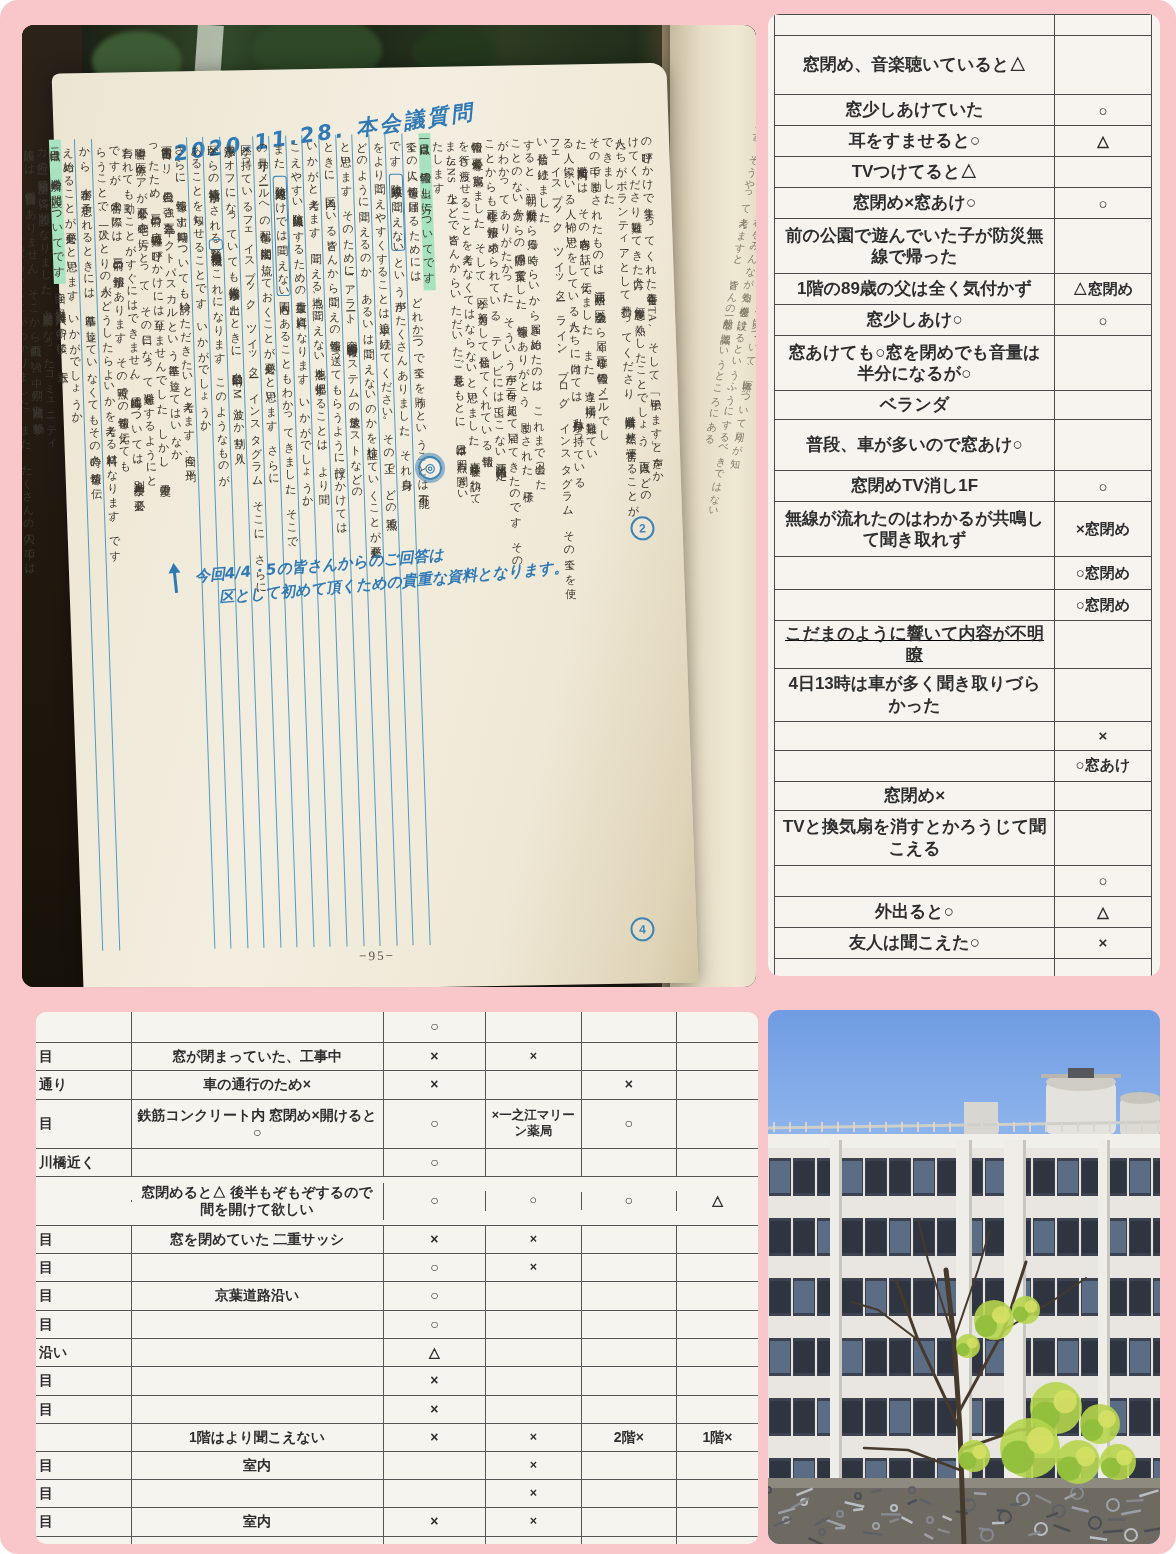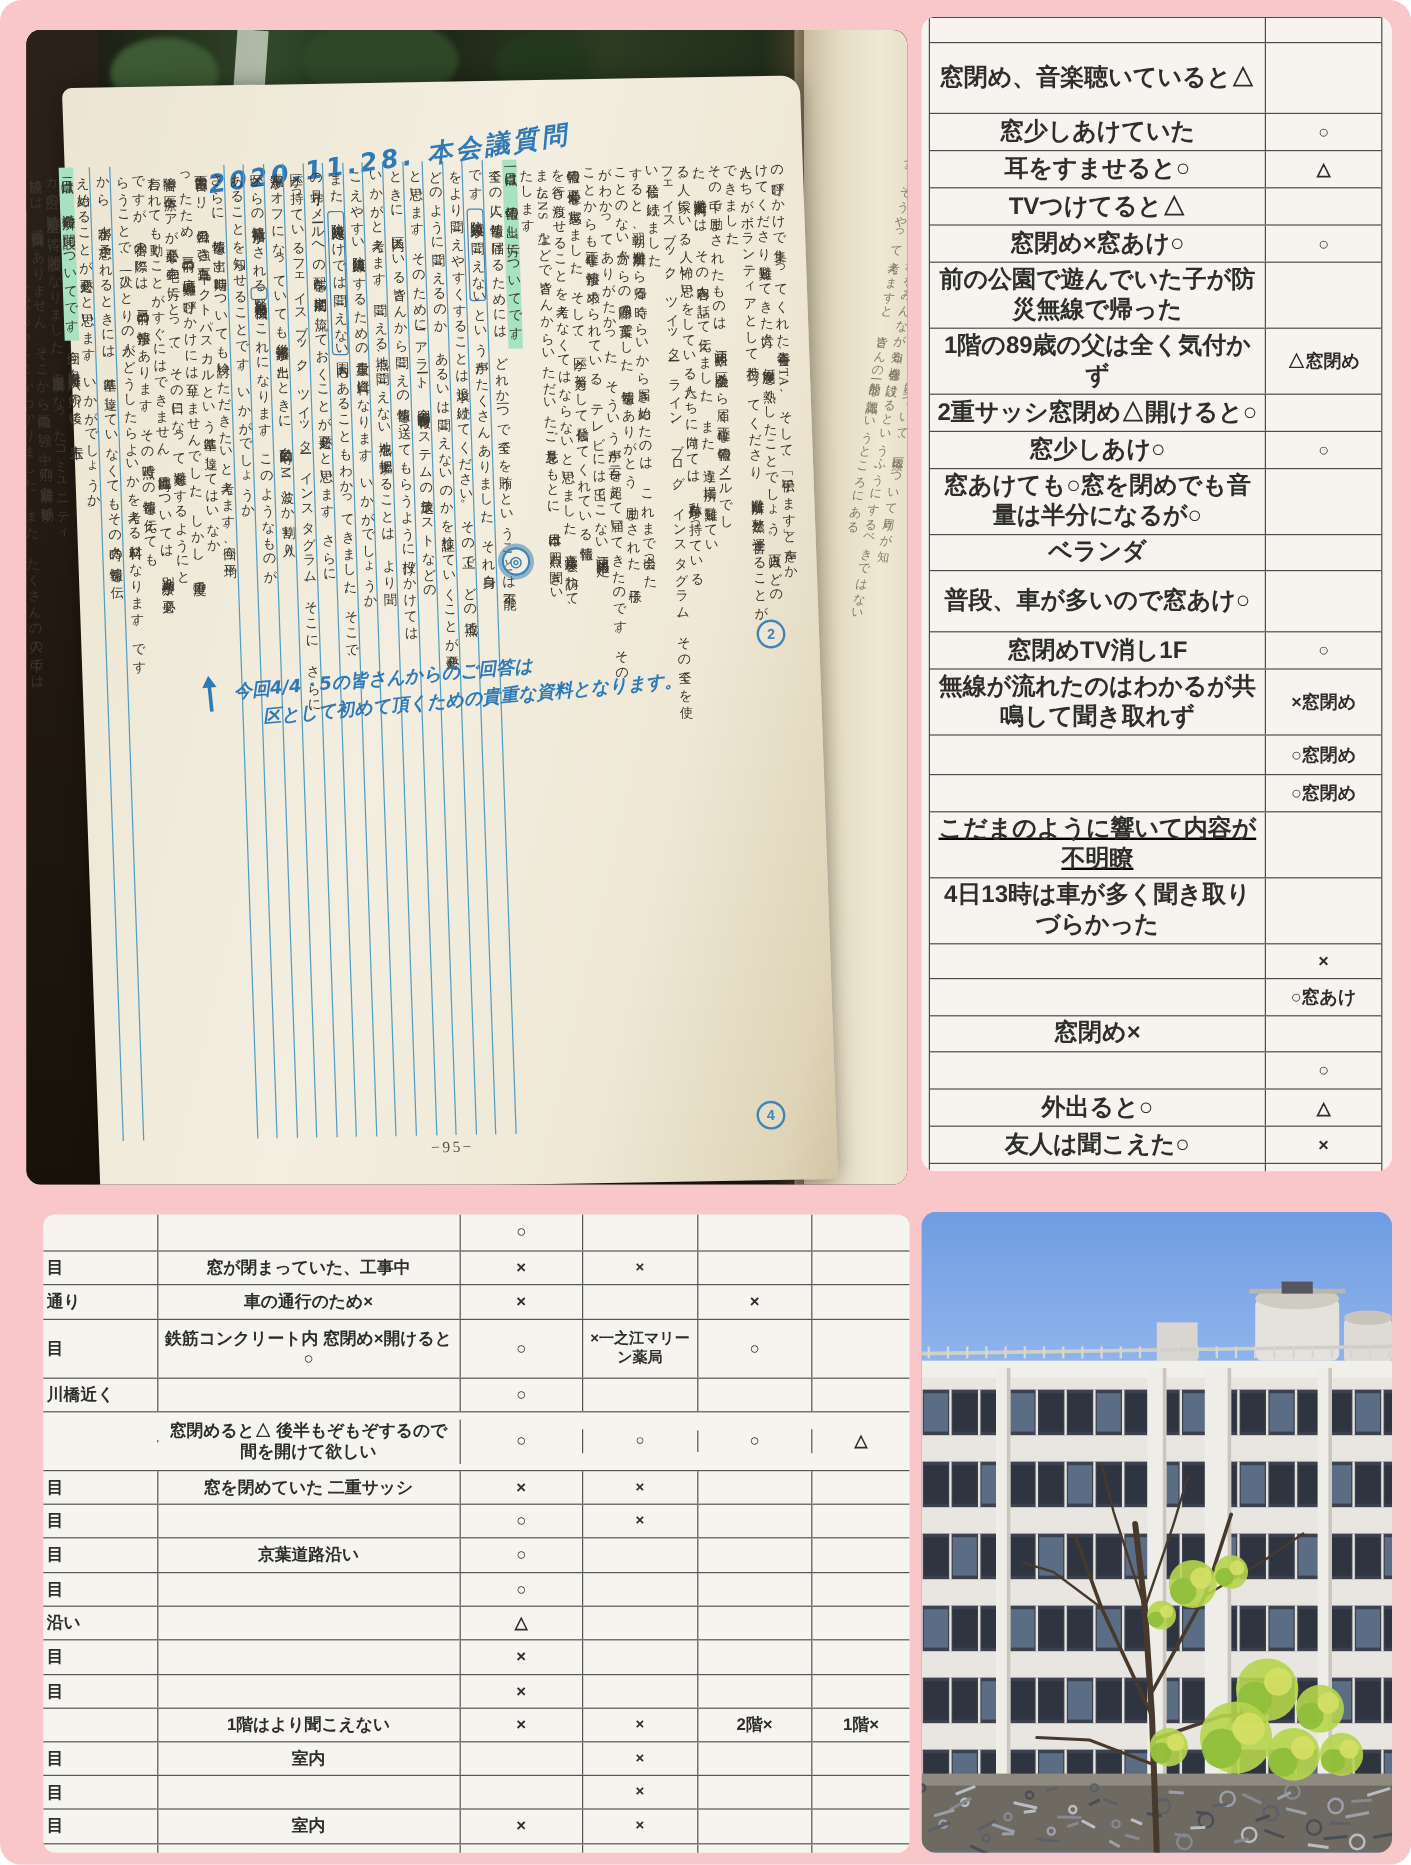--- a/index.html
+++ b/index.html
@@ -43,21 +43,21 @@
     color:#55514a;letter-spacing:2px;}
   .circ{position:absolute;border:2px solid #3f85b5;border-radius:50%;width:20px;height:20px;color:#3f85b5;
     font-size:12px;font-weight:700;display:flex;align-items:center;justify-content:center;background:rgba(255,255,255,.15);}
   .circ.dbl{box-shadow:0 0 0 3px rgba(63,133,181,.55);}
 
   
   .table-right{left:768px;top:14px;width:392px;height:962px;background:#f7f4ef;}
   .rt-wrap{position:absolute;left:6px;top:0;right:8px;bottom:0;border-left:1px solid #4c4c4c;border-right:1px solid #4c4c4c;}
   .rt-row{display:flex;border-top:1px solid #4c4c4c;align-items:center;}
   .rt-note{flex:1;border-right:1px solid #4c4c4c;align-self:stretch;display:flex;align-items:center;justify-content:center;
-    text-align:center;font-size:20px;font-weight:700;color:#2e2e2e;line-height:1.25;padding:2px 6px;}
+    text-align:center;font-size:17px;font-weight:700;color:#2e2e2e;line-height:1.25;padding:2px 6px;}
   .rt-mark{width:96px;text-align:center;font-size:15px;font-weight:700;color:#2e2e2e;}
 
   
   .table-bottom{left:36px;top:1012px;width:722px;height:532px;background:#f6f4ef;border-radius:10px;}
   .bt-row{display:flex;border-top:1px solid #555;align-items:stretch;}
   .bt-row:first-child{border-top:none;}
   .bt-cell{display:flex;align-items:center;justify-content:center;text-align:center;
     font-size:14px;font-weight:700;color:#2e2e2e;line-height:1.25;border-right:1px solid #555;padding:1px 3px;}
   .bt-label{width:13%;justify-content:flex-start;text-align:left;padding-left:3px;}
   .bt-note{width:36%;}
@@ -188,24 +188,20 @@
           <div class="rt-mark">○</div>
         </div>
         <div class="rt-row" style="min-height: 54px;">
           <div class="rt-note">前の公園で遊んでいた子が防災無線で帰った</div>
           <div class="rt-mark"></div>
         </div>
         <div class="rt-row" style="min-height: 30px;">
           <div class="rt-note">1階の89歳の父は全く気付かず</div>
           <div class="rt-mark">△窓閉め</div>
         </div>
-        <div class="rt-row" style="min-height: 30px;">
-          <div class="rt-note">2重サッシ窓閉め△開けると○</div>
-          <div class="rt-mark"></div>
-        </div>
         <div class="rt-row" style="min-height: 30px; justify-content: space-between;">
           <div class="rt-note">窓少しあけ○</div>
           <div class="rt-mark">○</div>
         </div>
         <div class="rt-row" style="min-height: 54px;">
           <div class="rt-note">窓あけても○窓を閉めでも音量は半分になるが○</div>
           <div class="rt-mark"></div>
         </div>
         <div class="rt-row" style="min-height: 28px; justify-content: center;">
           <div class="rt-note">ベランダ</div>
@@ -242,20 +238,24 @@
         <div class="rt-row" style="min-height: 28px;">
           <div class="rt-note"></div>
           <div class="rt-mark">×</div>
         </div>
         <div class="rt-row" style="min-height: 30px;">
           <div class="rt-note"></div>
           <div class="rt-mark">○窓あけ</div>
         </div>
         <div class="rt-row" style="min-height: 28px;">
           <div class="rt-note">窓閉め×</div>
+          <div class="rt-mark"></div>
+        </div>
+        <div class="rt-row" style="min-height: 54px;">
+          <div class="rt-note">TVと換気扇を消すとかろうじて聞こえる</div>
           <div class="rt-mark"></div>
         </div>
         <div class="rt-row" style="min-height: 30px;">
           <div class="rt-note"></div>
           <div class="rt-mark">○</div>
         </div>
         <div class="rt-row" style="min-height: 30px;">
           <div class="rt-note">外出ると○</div>
           <div class="rt-mark">△</div>
         </div>

